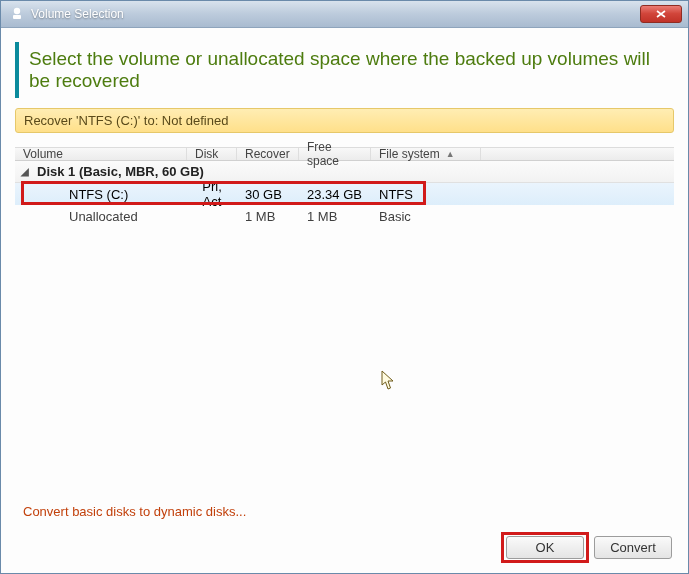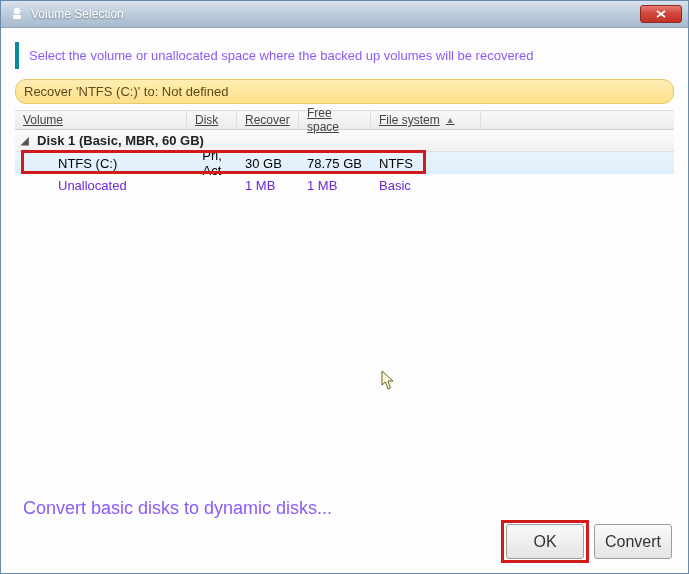--- a/index.html
+++ b/index.html
@@ -29,34 +29,34 @@
   background: linear-gradient(to bottom,#eb7c74 0%, #d1453a 48%, #c13228 100%);
   border:1px solid #8f2c22; border-radius:3px;
   display:flex; align-items:center; justify-content:center;
   color:#fff; font-size:10px; font-weight:bold;
   cursor:pointer;
 }
 
 .content { padding: 14px; background:#fdfdfd; height: calc(100% - 27px); position:relative; }
 
 .instruction-wrap { border-left: 4px solid #0a8a9c; padding: 6px 0 6px 10px; margin-bottom: 10px;}
-.instruction { color:#8b5cf6; font-size:13px; }
+.instruction { color:#4d7c0f; font-size:19px; }
 
 .recover-bar {
   background: linear-gradient(to bottom,#ffedb3 0%, #ffe08a 100%);
-  border:1px solid #e6c86a; border-radius:11px;
+  border:1px solid #e6c86a; border-radius:3px;
   padding: 4px 8px; font-size:13px; color:#5a4a1a;
-  margin-bottom: 6px;
+  margin-bottom: 14px;
 }
 
 .table-header {
   display:flex; font-size:12px; color:#444;
   background: linear-gradient(to bottom,#f8f8f8,#ececec);
   border-top:1px solid #dcdcdc; border-bottom:1px solid #d0d0d0;
-  height:20px; align-items:center;text-decoration:underline;
+  height:14px; align-items:center;
 }
 .th { padding: 0 8px; border-right:1px solid #dedede; height:100%; display:flex; align-items:center; cursor:pointer; }
 .th.volume { width: 172px; }
 .th.type { width: 50px; }
 .th.capacity { width: 62px; }
 .th.freespace { width: 72px; }
 .th.filesystem { width: 110px; }
 .sort-arrow { margin-left:6px; font-size:9px; color:#777; }
 
 .table-body { font-size:13px; }
@@ -69,46 +69,46 @@
 }
 .tree-toggle { width:12px; display:inline-block; font-size:10px; color:#555; margin-right:4px; }
 
 .row-wrap { position:relative; }
 .vol-row {
   display:flex; height:22px; align-items:center;
   font-size:13px;
 }
 .vol-row.selected { background:linear-gradient(to bottom,#eaf4fd,#ddeefb); }
 .vol-row .cell { padding:0 8px; }
-.cell.volume { width:172px; padding-left:43px; }
+.cell.volume { width:172px; padding-left:54px; }
 .cell.type { width:50px;text-align:center; }
 .cell.capacity { width:62px; }
 .cell.freespace { width:72px; }
 .cell.filesystem { width:110px; }
-.vol-row.unalloc { color:#6d28d9; }
+.vol-row.unalloc { color:#404040; }
 
 .highlight-box {
   position:absolute; border:3px solid #d11a1a;
   pointer-events:none;
 }
 
 .link-convert {
   position:absolute; left:22px; bottom:54px;
-  color:#8b5cf6; font-size:18px; cursor:pointer;
+  color:#c2410c; font-size:13px; cursor:pointer;
 }
 
 .button-row {
   position:absolute; right:16px; bottom:14px;
   display:flex; gap:10px;
 }
 .btn {
-  width:78px; height:35px;
+  width:78px; height:23px;
   background:linear-gradient(to bottom,#fafafa,#e4e4e4);
   border:1px solid #9c9c9c; border-radius:3px;
-  font-size:16px; color:#333;
+  font-size:13px; color:#333;
   display:flex; align-items:center; justify-content:center;
   cursor:pointer;
 }
 .ok-wrap { position:relative; }
 .ok-wrap .highlight-box { left:-5px; top:-4px; right:-5px; bottom:-4px; }
 
 .cursor-img {
   position:absolute; left:380px; top:342px; width:16px; height:22px;
 }
 </style>
@@ -154,21 +154,21 @@
       <div class="disk-row">
         <span class="tree-toggle">◢</span>
         <span>Disk 1 (Basic, MBR, 60 GB)</span>
       </div>
 
       <div class="row-wrap">
         <div class="vol-row selected">
           <div class="cell volume">NTFS (C:)</div>
           <div class="cell type">Pri, Act</div>
           <div class="cell capacity">30 GB</div>
-          <div class="cell freespace">78.75 GB</div>
+          <div class="cell freespace">23.34 GB</div>
           <div class="cell filesystem">NTFS</div>
         </div>
         <div class="highlight-box" style="left:6px; top:-2px; width:405px; height:24px;"></div>
       </div>
 
       <div class="vol-row unalloc">
         <div class="cell volume">Unallocated</div>
         <div class="cell type"></div>
         <div class="cell capacity">1 MB</div>
         <div class="cell freespace">1 MB</div>

